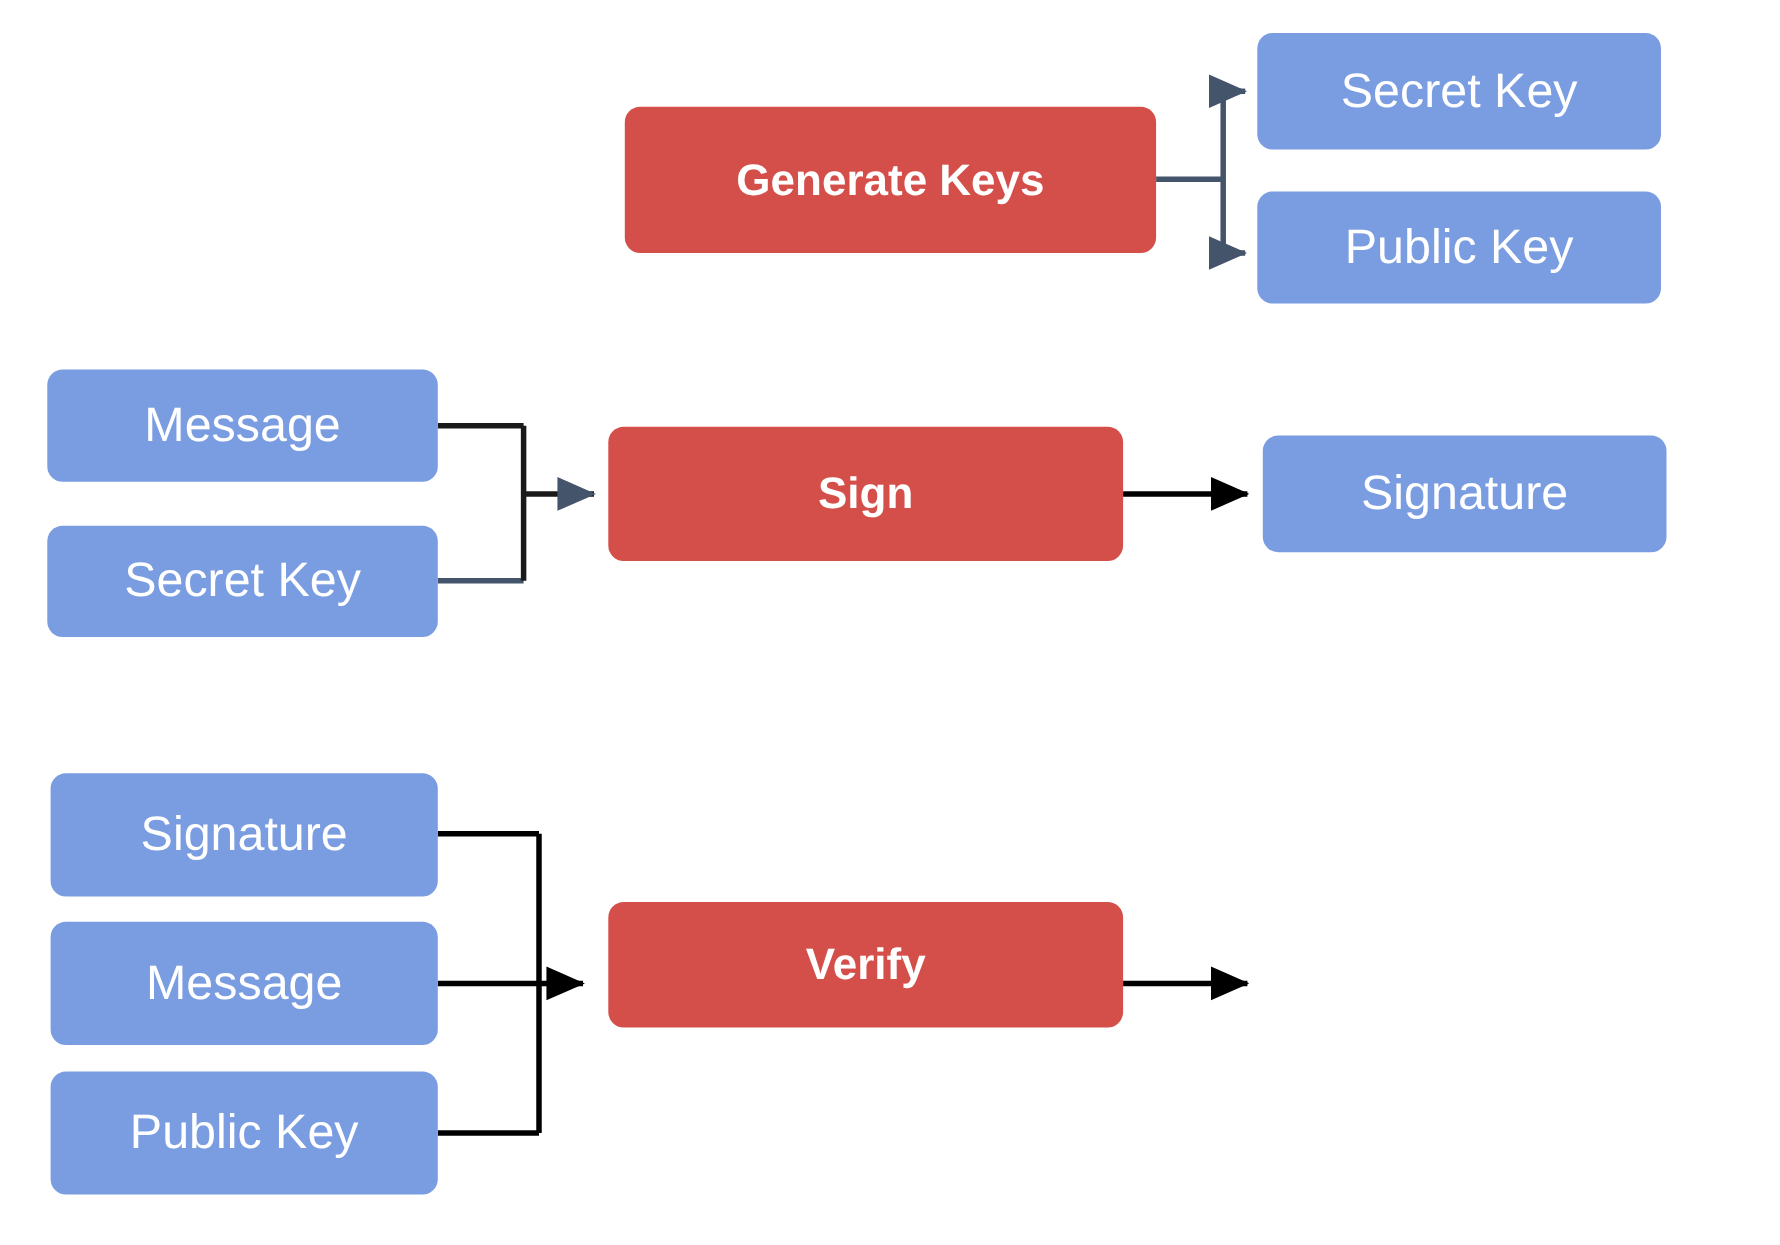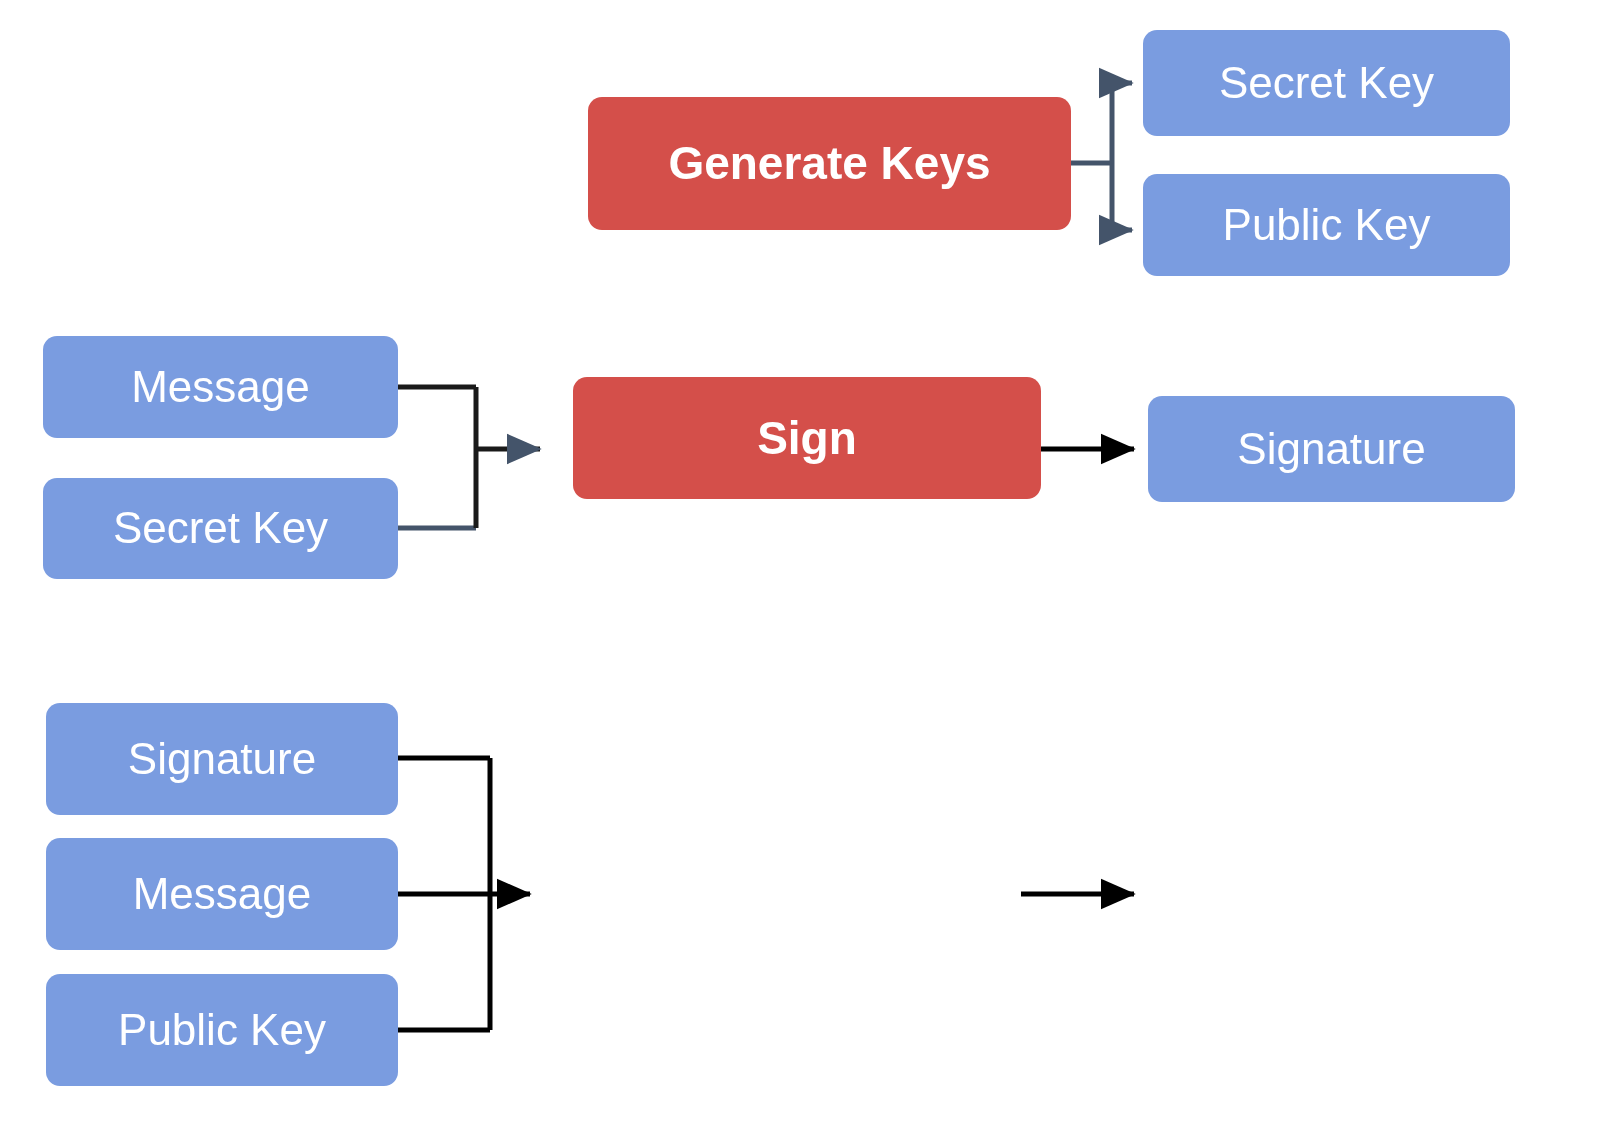--- a/index.html
+++ b/index.html
@@ -40,23 +40,22 @@
     white-space: nowrap;
   }
   .node.input-node,
   .node.output-node {
     background: #7a9ce0;
     font-size: 44px;
     font-weight: 400;
   }
   .node.process-node {
     background: #d44f4a;
-    font-size: 46px;
+    font-size: 40px;
     font-weight: bold;
-    margin-left: 20px;
   }
 </style>
 </head>
 <body>
 
 <div id="diagram-root">
 
   <svg id="wires" viewBox="0 0 1618 1132" width="1618" height="1132" xmlns="http://www.w3.org/2000/svg">
     <defs>
       <marker id="arrow-slate" viewBox="0 0 10 10" refX="9.5" refY="5" markerWidth="7" markerHeight="7" orient="auto-start-reverse">
@@ -110,35 +109,38 @@
   </div>
 
   <div class="node input-node" style="left:43px; top:336px; width:355px; height:102px;">
     <span>Message</span>
   </div>
 
   <div class="node input-node" style="left:43px; top:478px; width:355px; height:101px;">
     <span>Secret Key</span>
   </div>
 
-  <div class="node process-node" style="left:553px; top:377px; width:468px; height:122px;">
+  <div class="node process-node" style="left:553px; top:388px; width:468px; height:122px;">
     <span>Sign</span>
   </div>
 
   <div class="node output-node" style="left:1148px; top:396px; width:367px; height:106px;">
     <span>Signature</span>
   </div>
 
   <div class="node input-node" style="left:46px; top:703px; width:352px; height:112px;">
     <span>Signature</span>
   </div>
 
   <div class="node input-node" style="left:46px; top:838px; width:352px; height:112px;">
     <span>Message</span>
   </div>
 
   <div class="node input-node" style="left:46px; top:974px; width:352px; height:112px;">
     <span>Public Key</span>
   </div>
 
+  <div class="node process-node" style="left:553px; top:820px; width:468px; height:114px;">
+    <span>Verify</span>
+  </div>
 
 
 </div>
 
 </body></html>

